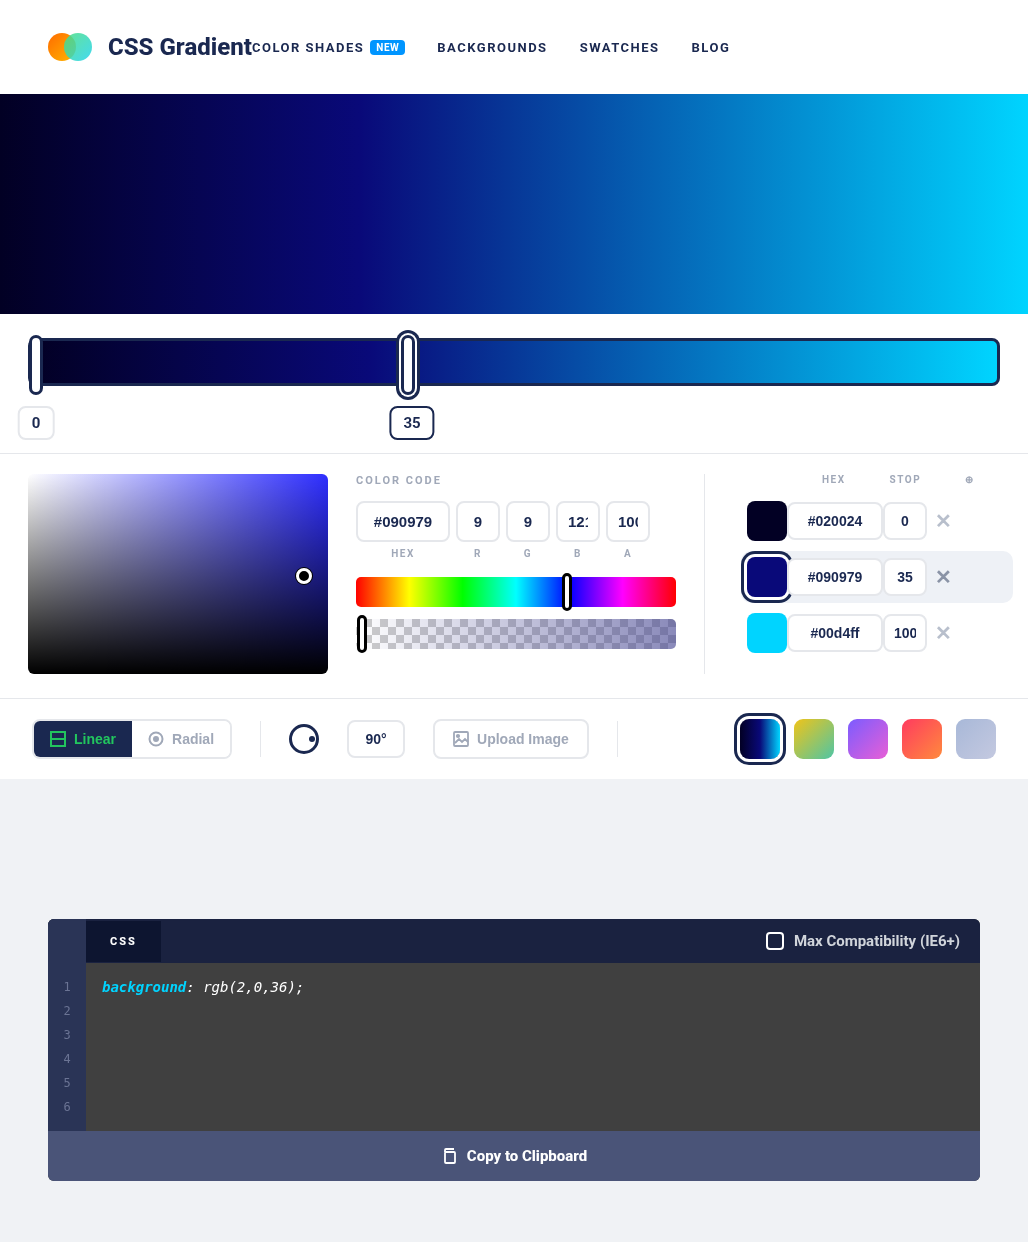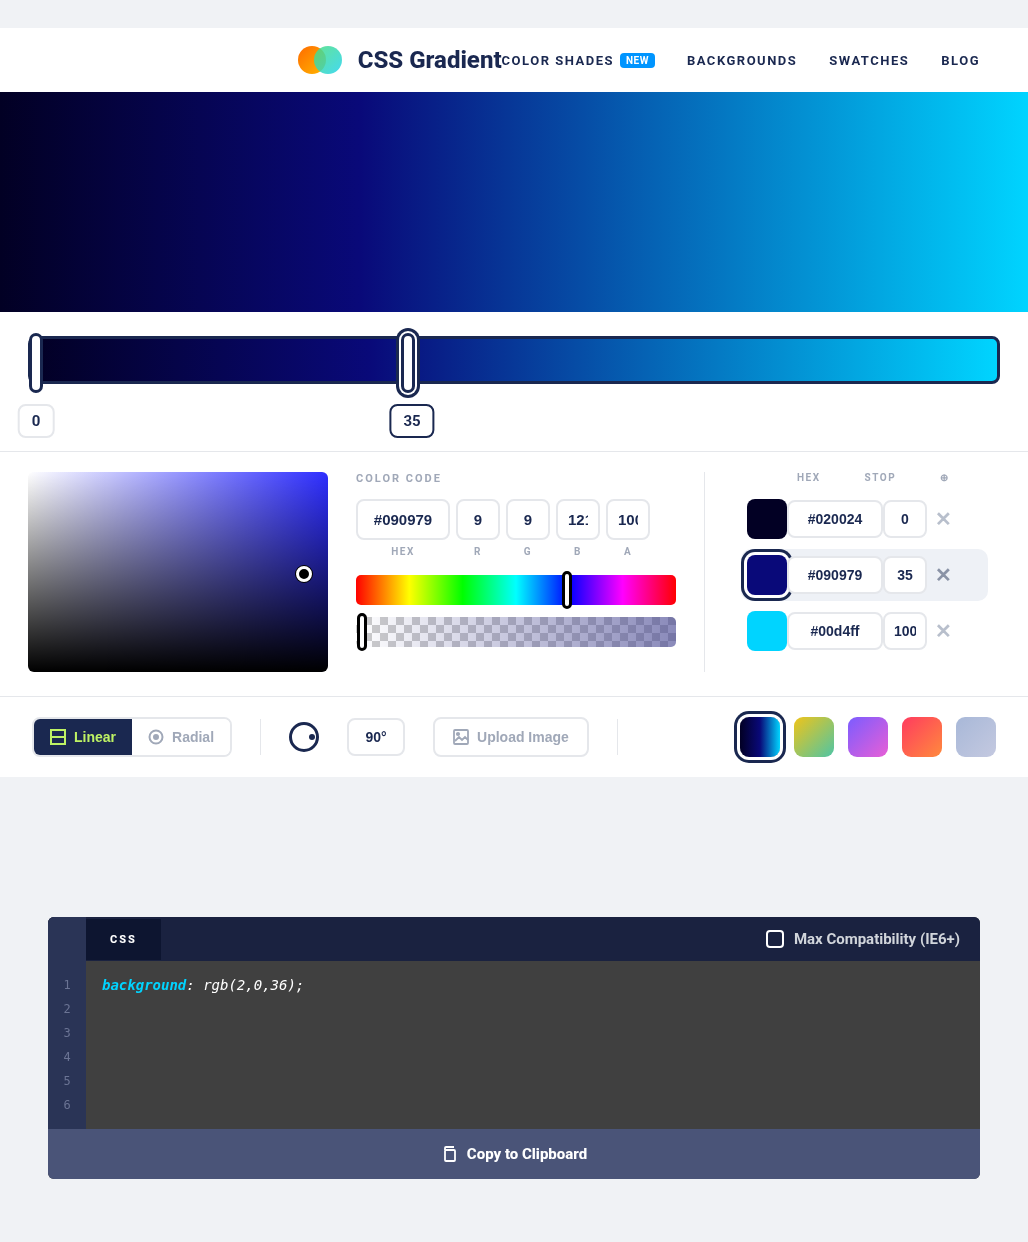--- a/index.html
+++ b/index.html
@@ -1,17 +1,17 @@
 <!DOCTYPE html>
 <html><head>
 <meta charset="utf-8">
 <style>
 * { margin: 0; padding: 0; box-sizing: border-box; }
 body { font-family: -apple-system, BlinkMacSystemFont, "Segoe UI", Roboto, sans-serif; background: #f0f2f5; width: 1028px; }
-.header { background: #fff; display: flex; align-items: center; padding: 10px 48px; justify-content: flex-end; margin-top: 28px; }
+.header { background: #fff; display: flex; align-items: center; padding: 25px 48px; justify-content: flex-start; }
 .logo-section { display: flex; align-items: center; gap: 16px; }
 .logo-icon { width: 44px; height: 44px; position: relative; }
 .logo-icon .circle1 { position: absolute; width: 28px; height: 28px; border-radius: 50%; background: linear-gradient(135deg, #ff6b00, #ffb700); left: 0; top: 8px; }
 .logo-icon .circle2 { position: absolute; width: 28px; height: 28px; border-radius: 50%; background: linear-gradient(135deg, #4ade80, #22d3ee); right: 0; top: 8px; opacity: 0.85; }
 .logo-text { font-size: 24px; font-weight: 800; color: #1a2850; }
 .nav { display: flex; gap: 32px; align-items: center; }
 .nav a { color: #1a2850; font-weight: 700; font-size: 13px; letter-spacing: 1.5px; text-decoration: none; display: flex; align-items: center; gap: 6px; }
 .badge { background: #0095ff; color: #fff; font-size: 10px; padding: 2px 6px; border-radius: 4px; letter-spacing: 0.5px; font-weight: 700; }
 
 .preview { height: 220px; background: linear-gradient(90deg, rgba(2,0,36,1) 0%, rgba(9,9,121,1) 35%, rgba(0,212,255,1) 100%); }
@@ -20,21 +20,21 @@
 
 .slider-wrap { padding: 0 28px; position: relative; }
 .gradient-bar { height: 48px; border: 3px solid #1a2850; border-radius: 8px; background: linear-gradient(90deg, rgba(2,0,36,1) 0%, rgba(9,9,121,1) 35%, rgba(0,212,255,1) 100%); position: relative; }
 .stop-handle { position: absolute; top: -6px; width: 14px; height: 60px; background: #fff; border: 3px solid #1a2850; border-radius: 7px; transform: translateX(-50%); }
 .stop-handle.active { box-shadow: 0 0 0 2px #fff, 0 0 0 5px #1a2850; }
 
 .percent-row { position: relative; height: 56px; margin: 12px 0 0 0; border-bottom: 1px solid #e5e7eb; }
 .percent-label { position: absolute; top: 8px; transform: translateX(-50%); border: 2px solid #e5e7eb; border-radius: 8px; padding: 6px 12px; font-weight: 700; color: #1a2850; font-size: 15px; background: #fff; }
 .percent-label.active { border-color: #1a2850; }
 
-.mid-panel { display: flex; padding: 20px 40px 24px 28px; gap: 28px; }
+.mid-panel { display: flex; padding: 20px 15px 24px 28px; gap: 28px; }
 .picker { width: 300px; height: 200px; border-radius: 6px; position: relative; background: linear-gradient(to top, #000, transparent), linear-gradient(to right, #fff, #2e2eff); }
 .picker-thumb { position: absolute; width: 16px; height: 16px; border: 3px solid #fff; border-radius: 50%; background: #000; box-shadow: 0 0 0 1px #000; transform: translate(-50%, -50%); }
 
 .code-col { flex: 0 0 320px; }
 .code-title { font-size: 11px; letter-spacing: 2px; color: #a0a8b8; font-weight: 700; margin-bottom: 14px; }
 .input-row { display: flex; gap: 6px; }
 .code-input { border: 2px solid #e5e7eb; border-radius: 8px; padding: 10px; font-weight: 700; color: #1a2850; text-align: center; font-size: 15px; }
 .hex-in { width: 94px; }
 .sm-in { width: 44px; }
 .label-row { display: flex; gap: 6px; margin-top: 6px; }
@@ -55,21 +55,21 @@
 .swatch { width: 40px; height: 40px; border-radius: 8px; }
 .swatch.active { box-shadow: 0 0 0 3px #fff, 0 0 0 6px #1a2850; }
 .stop-hex { width: 96px; border: 2px solid #e5e7eb; border-radius: 8px; padding: 9px; font-weight: 700; color: #1a2850; text-align: center; font-size: 14px; background: #fff; }
 .stop-pos { width: 44px; border: 2px solid #e5e7eb; border-radius: 8px; padding: 9px; font-weight: 700; color: #1a2850; text-align: center; font-size: 14px; background: #fff; }
 .del-x { color: #b8bfcc; font-size: 20px; font-weight: 700; padding: 0 8px; cursor: pointer; }
 .stop-row.active .del-x { color: #8a93a6; }
 
 .bottom-bar { display: flex; align-items: center; padding: 20px 32px; gap: 28px; border-top: 1px solid #e5e7eb; flex-wrap: nowrap; }
 .toggle-group { display: flex; border: 2px solid #e5e7eb; border-radius: 8px; overflow: hidden; }
 .toggle-btn { padding: 10px 16px; font-weight: 800; font-size: 14px; display: flex; align-items: center; gap: 8px; background: #fff; color: #a0a8b8; border: none; }
-.toggle-btn.active { background: #1a2850; color: #bef264; }
+.toggle-btn.active { background: #1a2850; color: #22c55e; }
 .toggle-icon { width: 16px; height: 16px; }
 .vdiv { width: 1px; height: 36px; background: #e5e7eb; }
 .angle-knob { width: 30px; height: 30px; border: 3px solid #1a2850; border-radius: 50%; position: relative; }
 .angle-knob::after { content: ''; position: absolute; width: 6px; height: 6px; background: #1a2850; border-radius: 50%; right: 1px; top: 9px; }
 .angle-input { width: 58px; border: 2px solid #e5e7eb; border-radius: 8px; padding: 9px; font-weight: 700; color: #1a2850; text-align: center; font-size: 14px; }
 .upload-btn { border: 2px solid #e5e7eb; border-radius: 8px; padding: 10px 18px; font-weight: 800; color: #a0a8b8; display: flex; align-items: center; gap: 8px; background: #fff; font-size: 14px; }
 .presets { display: flex; gap: 14px; margin-left: auto;}
 .preset { width: 40px; height: 40px; border-radius: 9px; }
 .preset.sel { box-shadow: 0 0 0 3px #fff, 0 0 0 6px #1a2850; }
 

